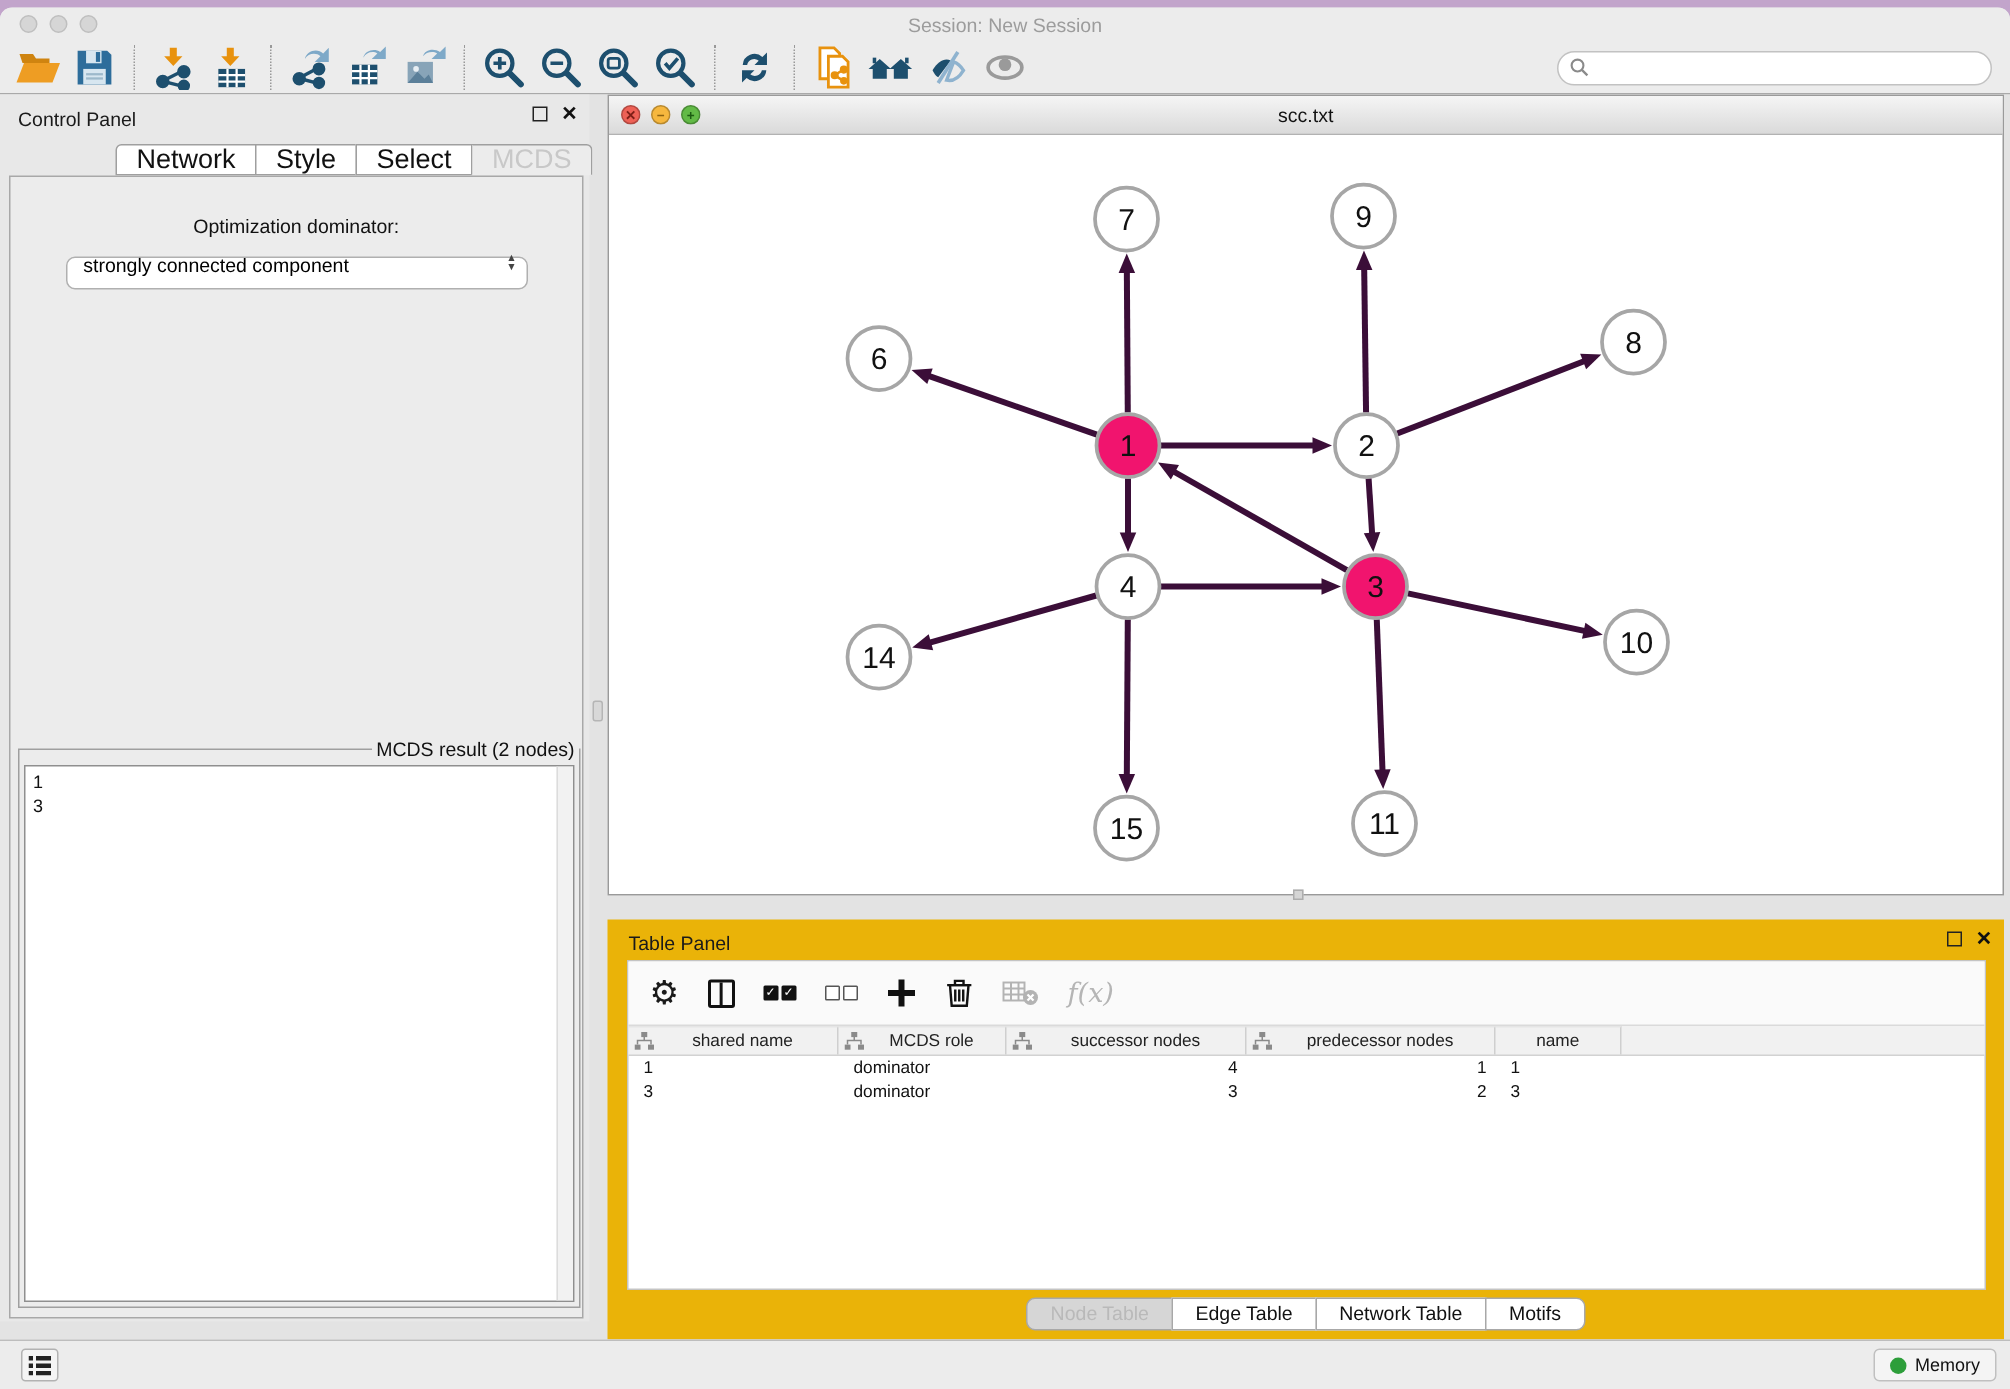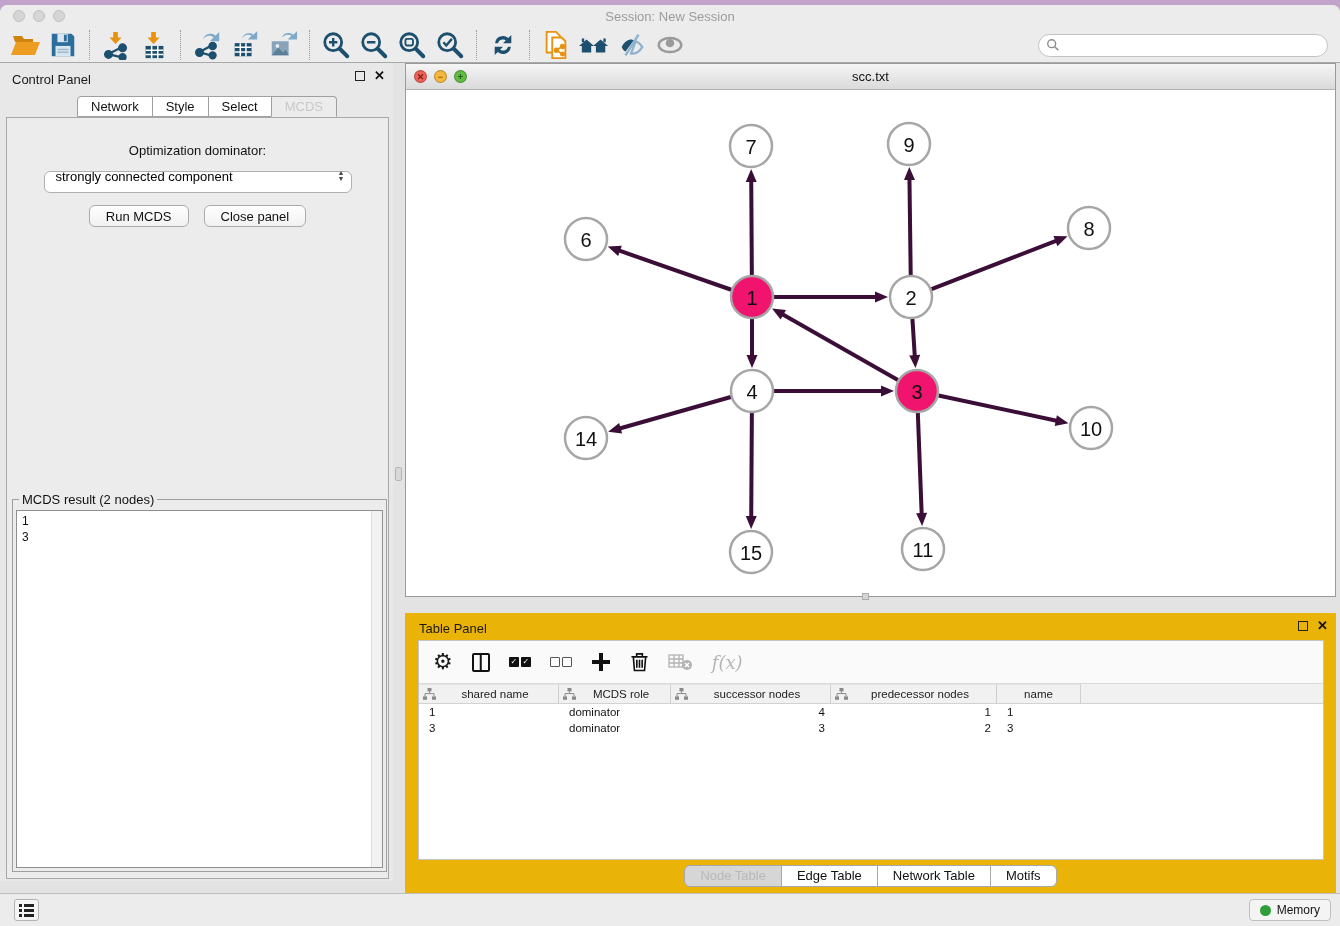--- a/index.html
+++ b/index.html
@@ -24,34 +24,34 @@
   .main { position:absolute; top:58px; bottom:33px; left:0; right:0; background:#e3e3e3; }
 
   
   .control-panel { position:absolute; left:0; top:0; width:393px; height:818px; background:#e8e8e8; }
   .cp-head { position:relative; height:32px; }
   .cp-title { position:absolute; left:12px; top:9px; font-size:13px; color:#1a1a1a; }
   .panel-icons { position:absolute; right:8px; top:8px; display:flex; gap:9px; align-items:center; }
   .float-icon { width:10px; height:10px; border:1.6px solid #222; display:inline-block; }
   .close-icon { font-size:13px; font-weight:bold; color:#111; line-height:10px; }
   .cp-tabs { position:absolute; left:77px; top:33px; display:flex; }
-  .cp-tab { height:21px; line-height:19px; padding:0 13px; font-size:13px; background:#fff; border:1px solid #9f9f9f; margin-left:-1px; color:#111; }
+  .cp-tab { height:21px; line-height:19px; padding:0 13px; font-size:18px; background:#fff; border:1px solid #9f9f9f; margin-left:-1px; color:#111; }
   .cp-tab:first-child { border-radius:4px 0 0 0; margin-left:0; }
   .cp-tab:last-child { border-radius:0 4px 0 0; }
   .cp-tab.active { background:#ececec; color:#c8c8c8; border-bottom-color:#ececec; }
   .cp-content { position:absolute; left:6px; top:54px; right:4px; bottom:2px; border:1px solid #a8a8a8; background:#ececec; }
   .opt-label { margin-top:25px; text-align:center; font-size:13px; color:#111; }
   .opt-select { margin:13px auto 0; width:308px; height:22px; border:1px solid #b0b0b0; border-radius:6px; background:#fff; display:flex; align-items:center; padding:0 6px 12px 11px; font-size:13px; }
   .opt-select .val { flex:1; }
   .spin { display:flex; flex-direction:column; align-items:center; line-height:5px; }
   .spin span { font-size:7px; color:#444; height:6px; }
   .cp-buttons { margin-top:12px; display:flex; justify-content:center; gap:15px; }
   .btn { height:22px; padding:0 16px; font-size:13px; border:1px solid #ababab; border-radius:6px; background:linear-gradient(#ffffff,#f1f1f1); color:#111; }
   .result-box { position:absolute; left:5px; top:374px; width:375px; height:380px; border:1px solid #9f9f9f; padding:3px; background:#ececec; }
-  .result-box legend { font-size:13px; padding:0 3px; color:#111; margin-left:3px; }
+  .result-box legend { font-size:13px; padding:0 3px; color:#111; margin-left:3px;text-align:right; }
   .result-inner { position:relative; width:100%; height:100%; background:#fff; border:1px solid #8f8f8f; font-size:12px; padding:2px 14px 2px 5px; overflow:hidden; }
   .result-inner .line { line-height:16px; color:#111; }
   .result-scroll { position:absolute; right:0; top:0; bottom:0; width:11px; background:#f2f2f2; border-left:1px solid #dcdcdc; }
 
   
   .divider { position:absolute; left:393px; top:0; width:12px; height:100%; }
   .gutter-handle { position:absolute; left:2px; top:404px; width:7px; height:14px; background:#d8d8d8; border:1px solid #b5b5b5; border-radius:2px; }
 
   
   .net-window { position:absolute; left:405px; top:0; width:931px; height:534px; background:#fff; border:1px solid #9a9a9a; }
@@ -290,24 +290,20 @@
             <div class="cp-tab active">MCDS</div>
           </div>
         <div class="cp-content">
           <div class="opt-label">Optimization dominator:</div>
           <div class="opt-select">
             <span class="val">strongly connected component</span>
             <span class="spin">
                 <span>▲</span>
                 <span>▼</span>
               </span>
-          </div>
-          <div class="cp-buttons">
-            <button class="btn">Run MCDS</button>
-            <button class="btn">Close panel</button>
           </div>
           <fieldset class="result-box">
             <legend>MCDS result (2 nodes)</legend>
             <div class="result-inner">
               <div id="result-lines">
                   <div class="line">1</div>
                   <div class="line">3</div>
                 </div>
               <div class="result-scroll"></div>
             </div>

